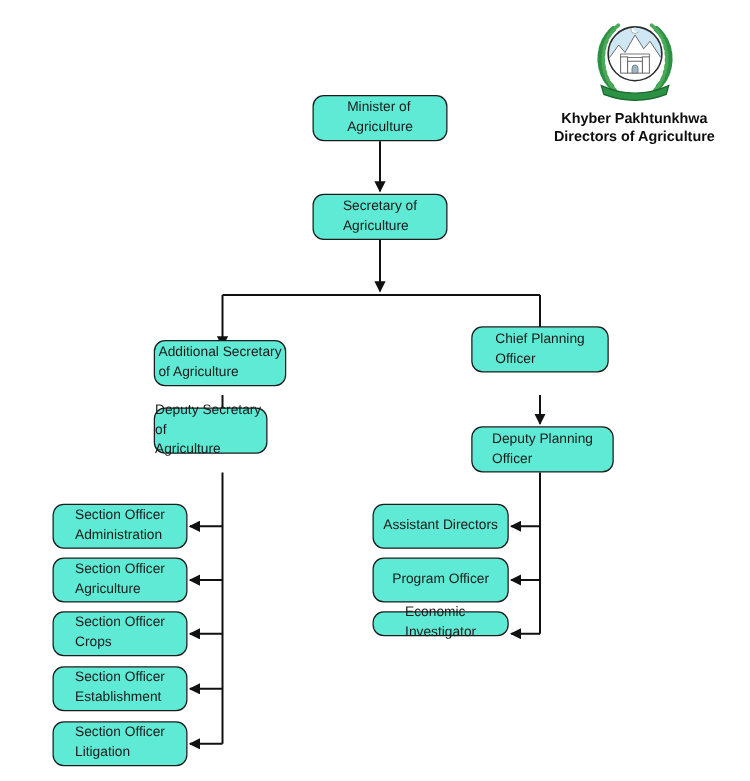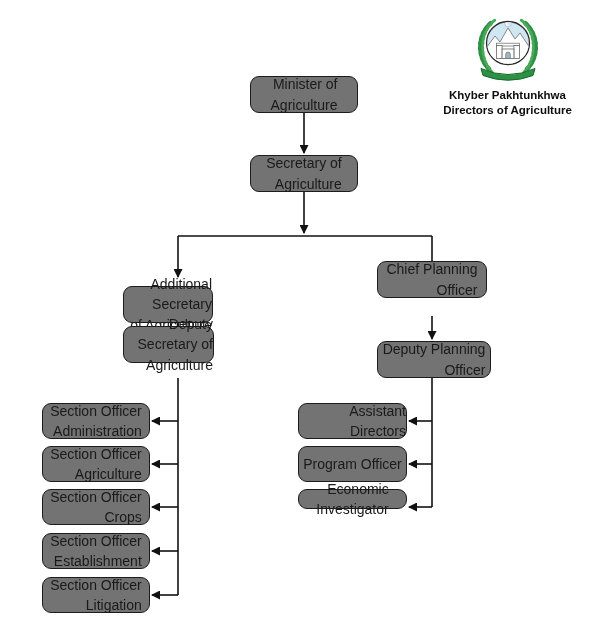--- a/index.html
+++ b/index.html
@@ -18,28 +18,28 @@
   }
   .connectors {
     position: absolute;
     left: 0; top: 0;
     width: 600px; height: 625px;
     pointer-events: none;
   }
   .node {
     position: absolute;
     box-sizing: border-box;
-    background: #737373;
+    background: #5eead4;
     border: 1.6px solid #1c1c1c;
     border-radius: 9px;
     display: flex;
     align-items: center;
     justify-content: center;
-    text-align: right;
-    font-size: 14px;
+    text-align: left;
+    font-size: 11px;
     line-height: 1.45;
     color: #1a1a1a;
     white-space: pre-line;
     z-index: 2;
   }
   .logo-wrap {
     position: absolute;
     left: 420px;
     top: 10px;
     width: 175px;
@@ -137,21 +137,21 @@
   <div class="node" style="left:250px;top:76px;width:108px;height:37px">
     <span>Minister of
 Agriculture</span>
   </div>
 
   <div class="node" style="left:250px;top:155px;width:108px;height:37px">
     <span>Secretary of
 Agriculture</span>
   </div>
 
-  <div class="node" style="left:123px;top:286px;width:90px;height:37px">
+  <div class="node" style="left:123px;top:272px;width:106px;height:37px">
     <span>Additional Secretary
 of Agriculture</span>
   </div>
 
   <div class="node" style="left:377px;top:261px;width:110px;height:37px">
     <span>Chief Planning
 Officer</span>
   </div>
 
   <div class="node" style="left:123px;top:326px;width:91px;height:37px">

